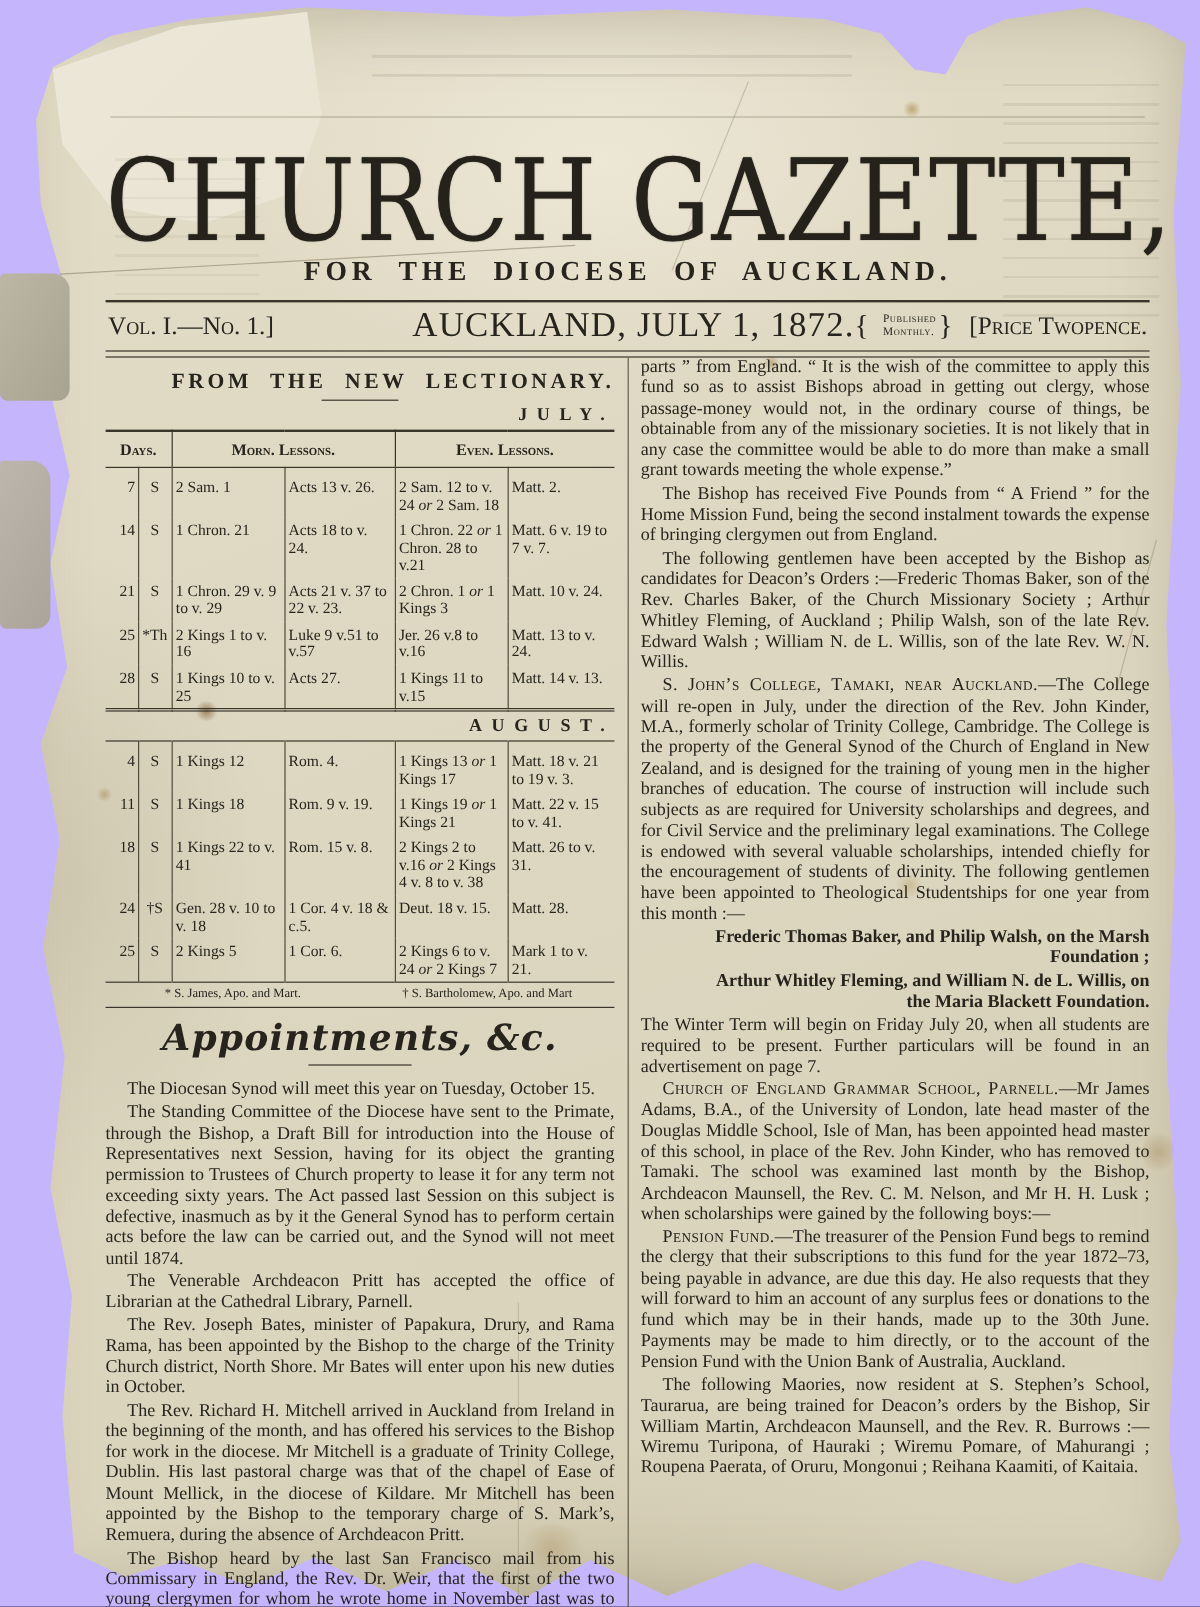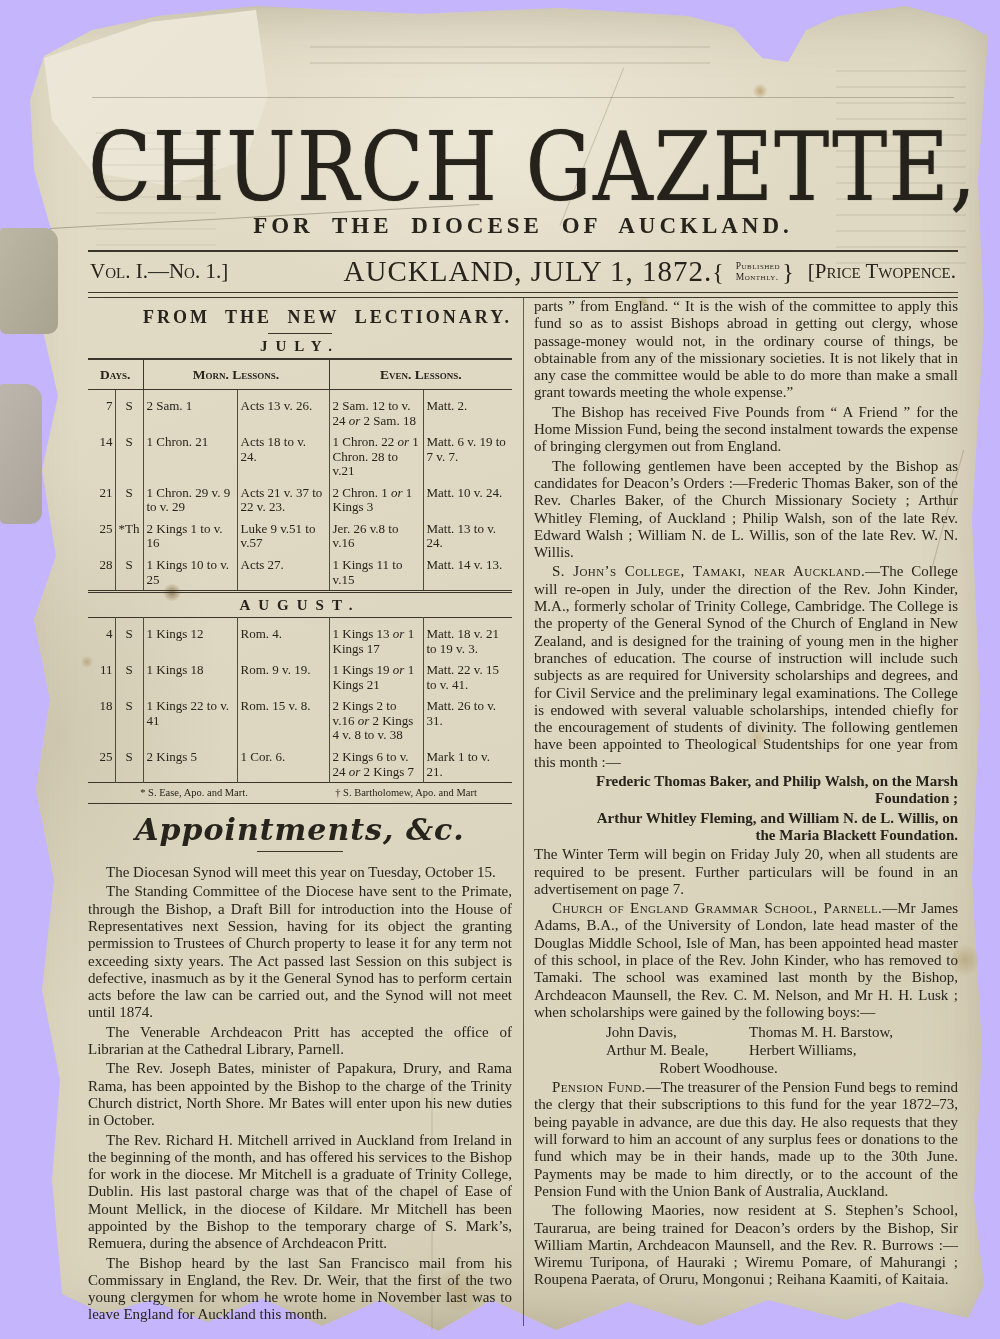--- a/index.html
+++ b/index.html
@@ -57,21 +57,21 @@
   .info-pub .pubtxt{display:flex;flex-direction:column;font-size:9.5px;line-height:1.15;padding:0 2px;letter-spacing:.5px;margin-left:10px;}
   .info-price{flex:0 0 auto;}
 
   .columns{display:flex;margin-top:0;}
   .col-left{width:424px;margin-right:11px;}
   .col-right{width:424px;border-left:1px solid rgba(68,62,46,.8);padding-left:10px;min-height:1000px;}
 
   
   .lect-title{text-align:right;font-size:18px;font-weight:700;letter-spacing:3px;word-spacing:8px;margin-top:9px;}
   .lect-title-rule{width:64px;border-top:1.5px solid #3a362b;margin:5px auto 4px;}
-  .month-heading{text-align:center;font-size:15px;font-weight:700;letter-spacing:8px;margin:4px 0 3px;}
+  .month-heading{text-align:right;font-size:15px;font-weight:700;letter-spacing:8px;margin:4px 0 3px;}
   table.lect-table{width:100%;border-collapse:collapse;font-size:13px;line-height:1.12;table-layout:fixed;}
   table.lect-table.first{border-top:2px solid #3a362b;border-bottom:3px double #3a362b;}
   table.lect-table.second{border-top:1.5px solid #3a362b;border-bottom:1.5px solid #3a362b;}
   .lect-table th{font-weight:700;font-size:13.5px;padding:7px 2px;border-bottom:1.5px solid #3a362b;}
   .lect-table th + th{border-left:1.5px solid #3a362b;}
   .lect-table td{vertical-align:top;padding:4px 3px 3px;}
   .lect-table td + td{border-left:1px solid #504b3a;}
   .lect-table tr.first-row td{padding-top:9px;}
   .c-day{text-align:right;padding-right:2px !important;}
   .c-mark{text-align:center;}
@@ -231,32 +231,40 @@
                 </tr>
                 <tr>
                   <td class="c-day">18</td>
                   <td class="c-mark">S</td>
                   <td class="c-m1">1 Kings 22 to v. 41</td>
                   <td class="c-m2">Rom. 15 v. 8.</td>
                   <td class="c-e1">2 Kings 2 to v.16 <i>or</i> 2 Kings 4 v. 8 to v. 38</td>
                   <td class="c-e2">Matt. 26 to v. 31.</td>
                 </tr>
                 <tr>
+                  <td class="c-day">24</td>
+                  <td class="c-mark">†S</td>
+                  <td class="c-m1">Gen. 28 v. 10 to v. 18</td>
+                  <td class="c-m2">1 Cor. 4 v. 18 &amp; c.5.</td>
+                  <td class="c-e1">Deut. 18 v. 15.</td>
+                  <td class="c-e2">Matt. 28.</td>
+                </tr>
+                <tr>
                   <td class="c-day">25</td>
                   <td class="c-mark">S</td>
                   <td class="c-m1">2 Kings 5</td>
                   <td class="c-m2">1 Cor. 6.</td>
                   <td class="c-e1">2 Kings 6 to v. 24 <i>or</i> 2 Kings 7</td>
                   <td class="c-e2">Mark 1 to v. 21.</td>
                 </tr>
               </tbody>
             </table>
           </div>
         <div class="footnotes">
-          <span>* S. Ease, Apo. and Mart.</span>
+          <span>* S. James, Apo. and Mart.</span>
           <span>† S. Bartholomew, Apo. and Mart</span>
         </div>
         <div class="lect-close-rule"></div>
 
         <div class="appt-title">Appointments, &amp;c.</div>
         <div class="appt-title-rule"></div>
         <div>
             <p>The Diocesan Synod will meet this year on Tuesday, October 15.</p>
             <p>The Standing Committee of the Diocese have sent to the Primate, through the Bishop, a Draft Bill for introduction into the House of Representatives next Session, having for its object the granting permission to Trustees of Church property to lease it for any term not exceeding sixty years.  The Act passed last Session on this subject is defective, inasmuch as by it the General Synod has to perform certain acts before the law can be carried out, and the Synod will not meet until 1874.</p>
             <p>The Venerable Archdeacon Pritt has accepted the office of Librarian at the Cathedral Library, Parnell.</p>
@@ -268,31 +276,20 @@
       <div class="col-right">
         <div>
             <p class="noindent">parts ” from England.  “ It is the wish of the committee to apply this fund so as to assist Bishops abroad in getting out clergy, whose passage-money would not, in the ordinary course of things, be obtainable from any of the missionary societies.  It is not likely that in any case the committee would be able to do more than make a small grant towards meeting the whole expense.”</p>
             <p>The Bishop has received Five Pounds from “ A Friend ” for the Home Mission Fund, being the second instalment towards the expense of bringing clergymen out from England.</p>
             <p>The following gentlemen have been accepted by the Bishop as candidates for Deacon’s Orders :—Frederic Thomas Baker, son of the Rev. Charles Baker, of the Church Missionary Society ; Arthur Whitley Fleming, of Auckland ;  Philip Walsh, son of the late Rev. Edward Walsh ;  William N. de L. Willis, son of the late Rev. W. N. Willis.</p>
             <p><span class="lead">S. John’s College, Tamaki, near Auckland.</span>—The College will re-open in July, under the direction of the Rev. John Kinder, M.A., formerly scholar of Trinity College, Cambridge.  The College is the property of the General Synod of the Church of England in New Zealand, and is designed for the training of young men in the higher branches of education.  The course of instruction will include such subjects as are required for University scholarships and degrees, and for Civil Service and the preliminary legal examinations.  The College is endowed with several valuable scholarships, intended chiefly for the encouragement of students of divinity.  The following gentlemen have been appointed to Theological Studentships for one year from this month :—</p>
             <p class="hang ">Frederic Thomas Baker, and Philip Walsh, on the Marsh Foundation ;</p>
             <p class="hang ">Arthur Whitley Fleming, and William N. de L. Willis, on the Maria Blackett Foundation.</p>
             <p class="noindent">The Winter Term will begin on Friday July 20, when all students are required to be present.  Further particulars will be found in an advertisement on page 7.</p>
             <p><span class="lead">Church of England Grammar School, Parnell.</span>—Mr James Adams, B.A., of the University of London, late head master of the Douglas Middle School, Isle of Man, has been appointed head master of this school, in place of the Rev. John Kinder, who has removed to Tamaki.  The school was examined last month by the Bishop, Archdeacon Maunsell, the Rev. C. M. Nelson, and Mr H. H. Lusk ;  when scholarships were gained by the following boys:—</p>
-            <div class="names">
-              <div class="names-row">
-                <span class="n1">John Davis,</span>
-                <span class="n2">Thomas M. H. Barstow,</span>
-              </div>
-              <div class="names-row">
-                <span class="n1">Arthur M. Beale,</span>
-                <span class="n2">Herbert Williams,</span>
-              </div>
-              <div class="names-center">Robert Woodhouse.</div>
-            </div>
             <p><span class="lead">Pension Fund.</span>—The treasurer of the Pension Fund begs to remind the clergy that their subscriptions to this fund for the year 1872–73, being payable in advance, are due this day.  He also requests that they will forward to him an account of any surplus fees or donations to the fund which may be in their hands, made up to the 30th June.  Payments may be made to him directly, or to the account of the Pension Fund with the Union Bank of Australia, Auckland.</p>
             <p>The following Maories, now resident at S. Stephen’s School, Taurarua, are being trained for Deacon’s orders by the Bishop, Sir William Martin, Archdeacon Maunsell, and the Rev. R. Burrows :—Wiremu Turipona, of Hauraki ;  Wiremu Pomare, of Mahurangi ;  Roupena Paerata, of Oruru, Mongonui ;  Reihana Kaamiti, of Kaitaia.</p>
           </div>
       </div>
     </div>
 
   </div>
 </div>
 
 </body></html>

